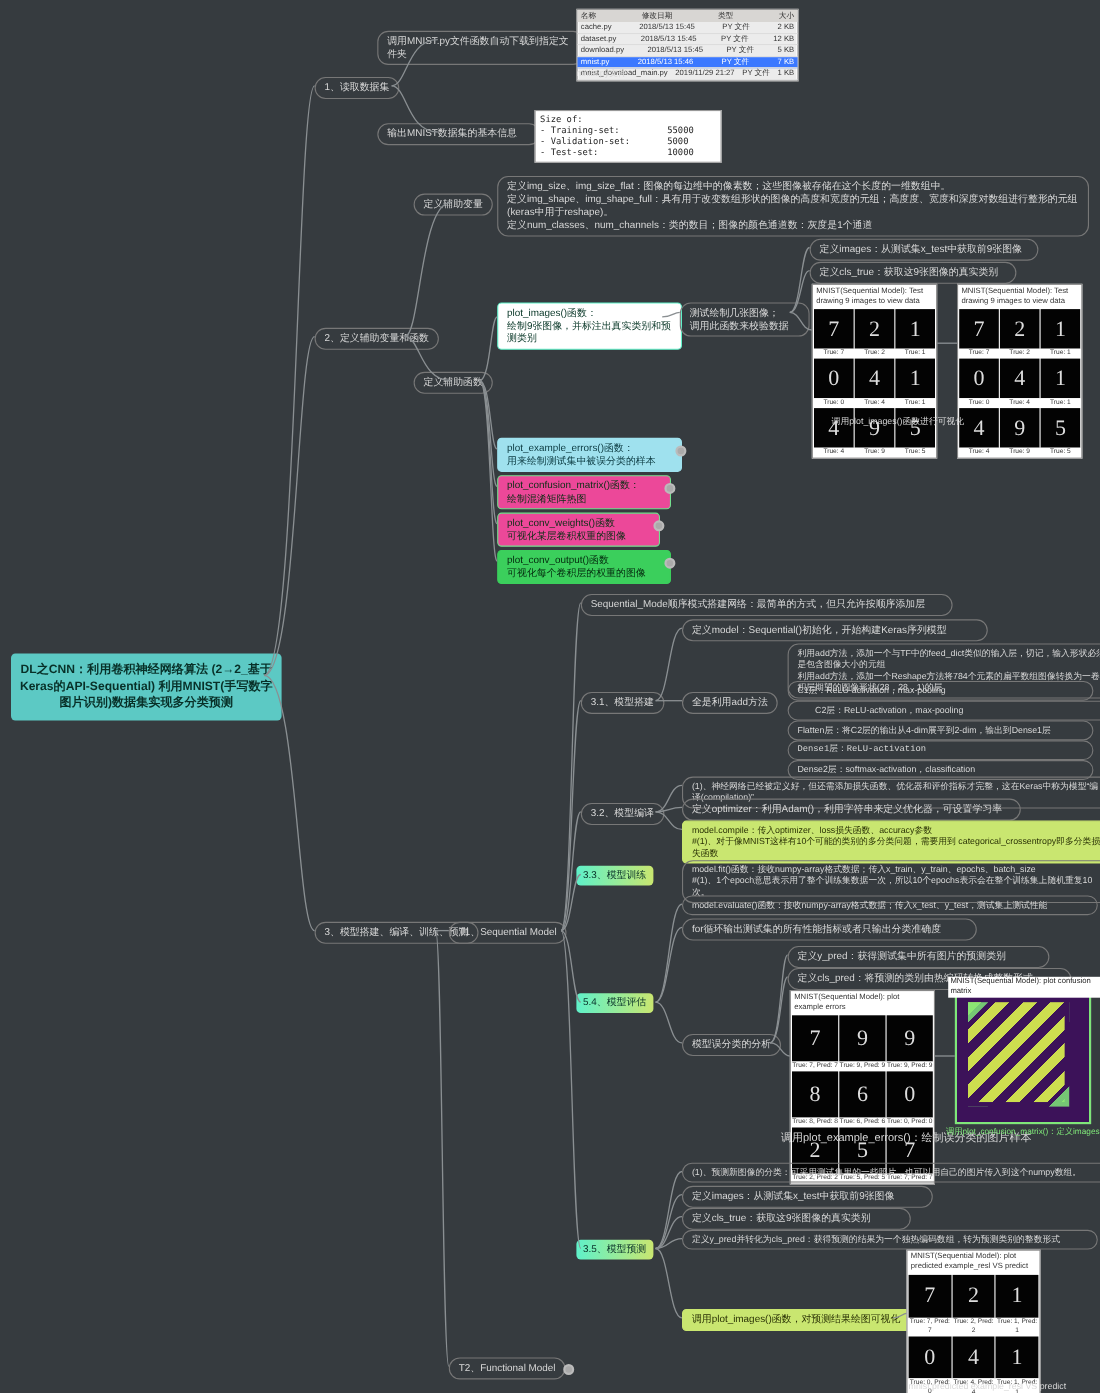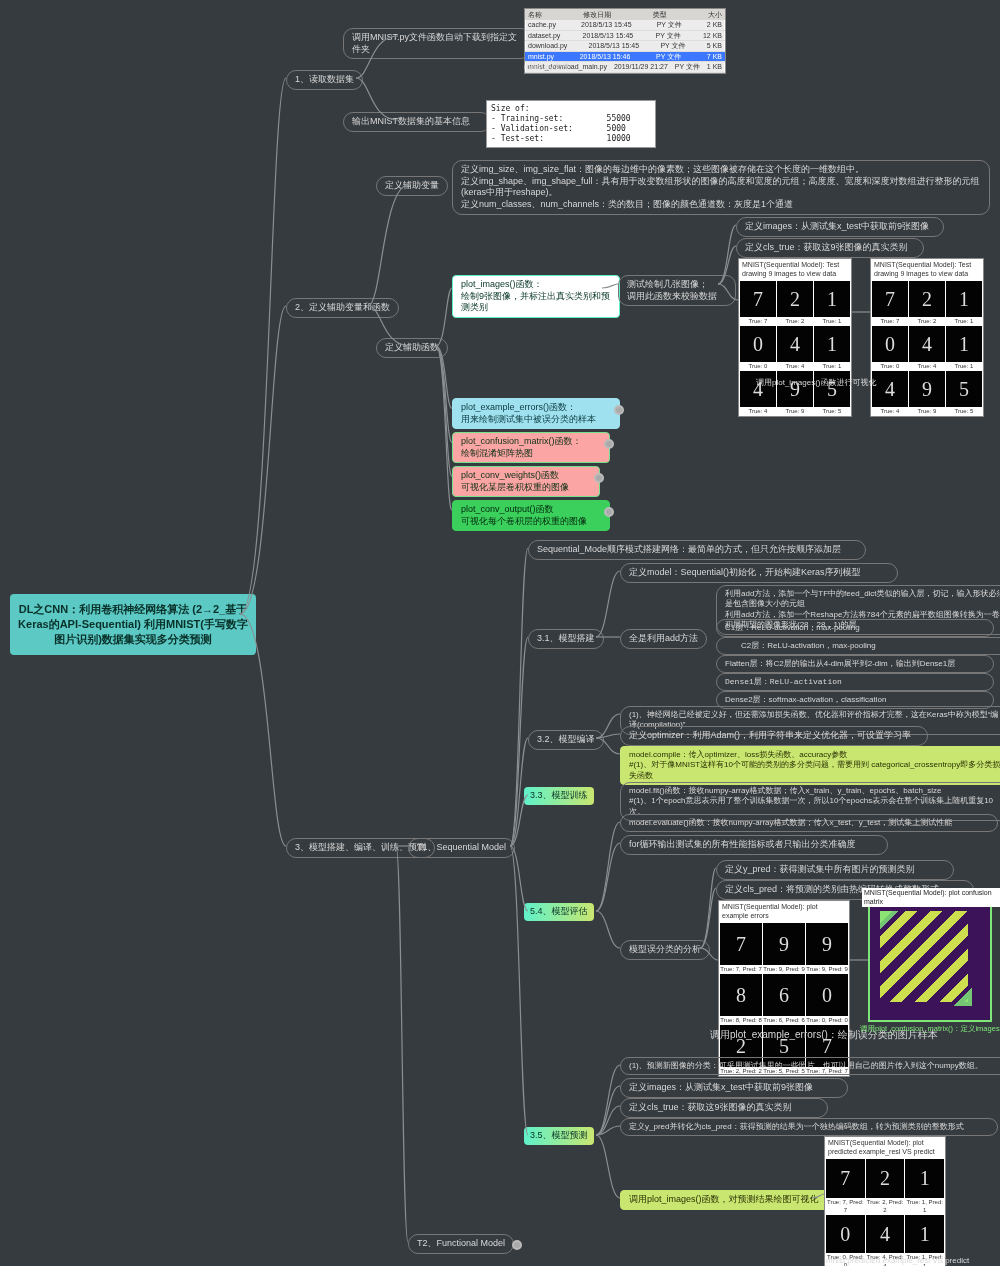--- a/index.html
+++ b/index.html
@@ -29,21 +29,21 @@
     border-radius:10px;
     padding:3px 8px;
     color:#d8d8d8;
     background:transparent;
     font-size:9px;
     white-space:pre-wrap;
     line-height:1.3;
   }
   .node.flat{border-radius:4px}
   .node.blue{background:#9FE1EE;border-color:#9FE1EE;color:#0b3a41}
-  .node.green{background:#fca5a5;border-color:#73E18E;color:#0a2f14}
+  .node.green{background:#ec4899;border-color:#73E18E;color:#0a2f14}
   .node.green2{background:#3BCF5C;border-color:#3BCF5C;color:#04290e}
   .node.teal{background:#ffffff;border-color:#5FF1C9;color:#063525}
   .node.lime{background:#C9E670;border-color:#C9E670;color:#2a3205}
   .node.grad{background:linear-gradient(90deg,#5FF1C9,#C9E670);border:none;color:#083028}
   .stub{width:6px;height:6px;border-radius:50%;background:#aaa;position:absolute;border:2px solid #bbb}
   .grey-img{
     position:absolute;background:#ECECEC;border:1px solid #888;
     box-shadow:inset 0 0 0 1px #fff;
   }
   .grey-img .hdr{background:#D8D6D3;font-size:7px;color:#333;padding:1px 3px;display:flex;justify-content:space-between}

